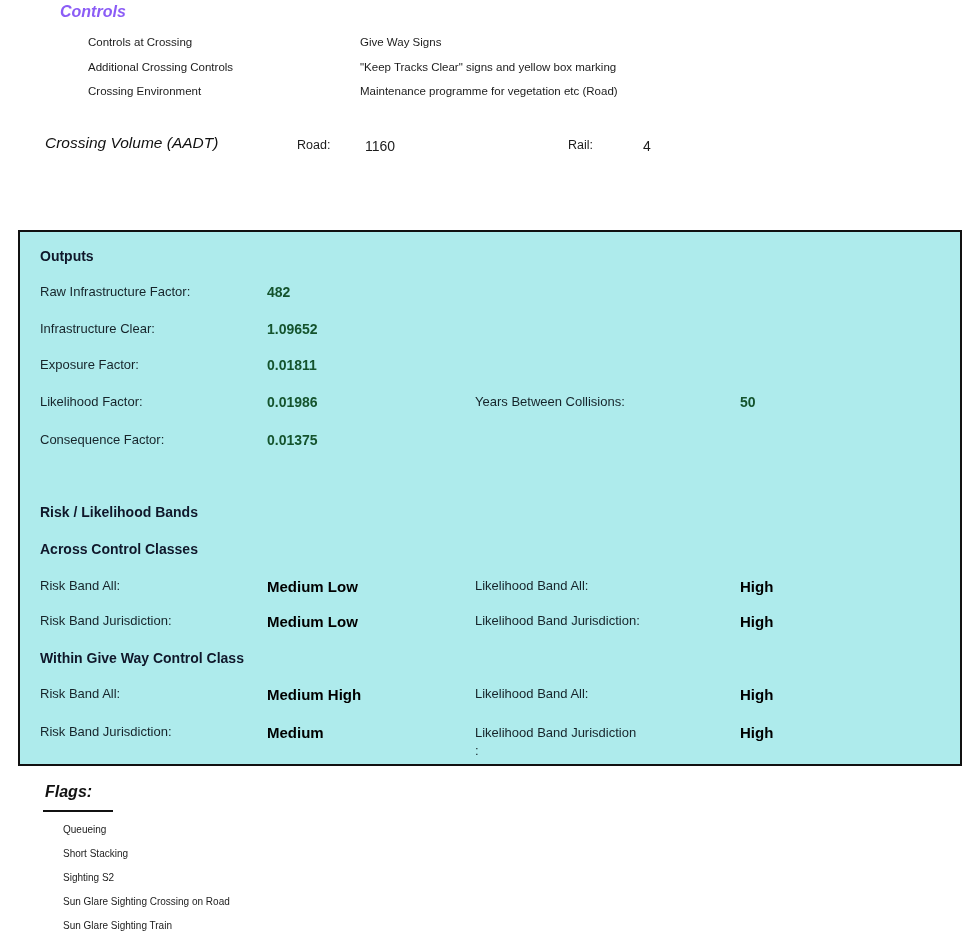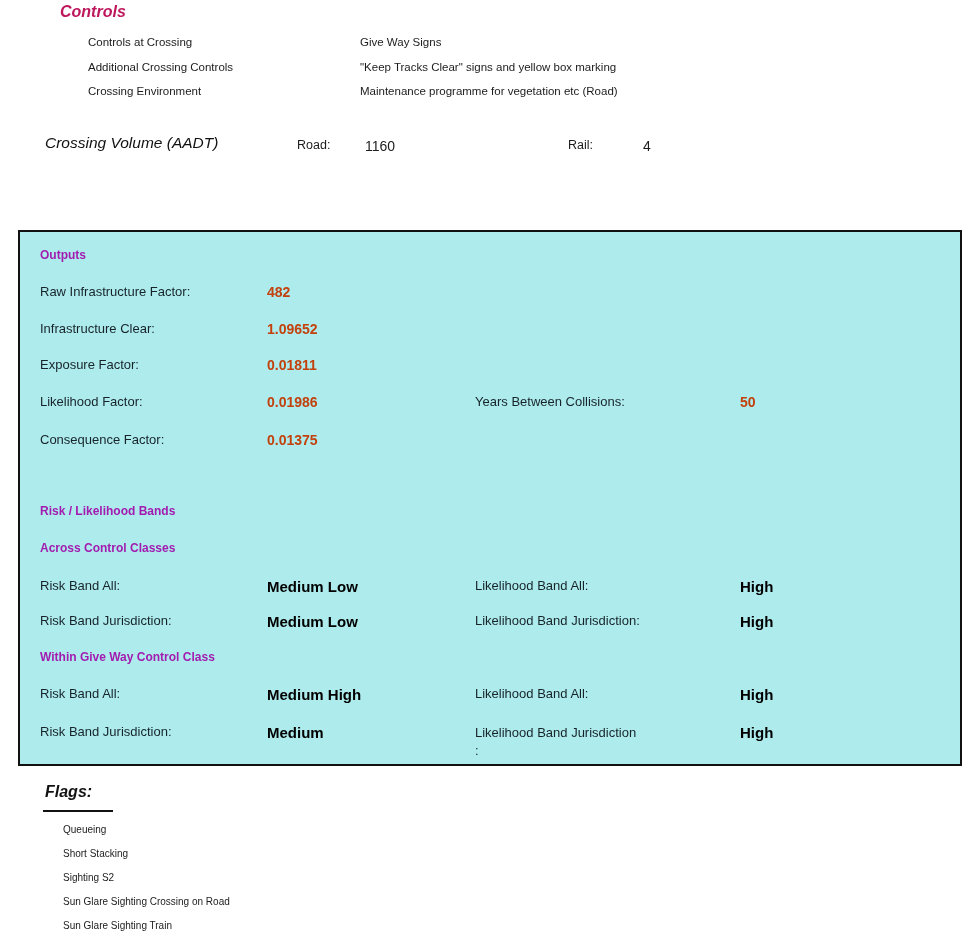--- a/index.html
+++ b/index.html
@@ -11,21 +11,21 @@
     color: #1c1c1c;
     position: relative;
     overflow: hidden;
   }
   .abs { position: absolute; }
 
   
   .controls-title {
     left: 60px; top: 3px;
     font-style: italic; font-weight: bold; font-size: 16px;
-    color: #be185d;
+    color: #8b5cf6;
   }
   .ctl-row { left: 0; width: 100%; height: 16px; }
   .ctl-label { position: absolute; left: 88px; font-size: 11.5px; }
   .ctl-value { position: absolute; left: 360px; font-size: 11.5px; }
 
   
   .cv-title {
     left: 45px; top: 134px;
     font-style: italic; font-size: 15.5px; color: #111;
   }
@@ -38,23 +38,23 @@
     width: 944px; height: 536px;
     background: #aeebec;
     border: 2px solid #111111;
   }
   .orow { position: absolute; left: 0; right: 0; height: 22px; }
   .orow span { position: absolute; top: 0; white-space: nowrap; }
   .c1 { left: 20px; }
   .c2 { left: 247px; }
   .c3 { left: 455px; }
   .c4 { left: 720px; }
-  .oheading { font-weight: bold; font-size: 12px; color: #a21caf; }
+  .oheading { font-weight: bold; font-size: 14px; color: #0f172a; }
   .olabel   { font-size: 13px; color: #16242a; }
-  .ovalue   { font-weight: bold; font-size: 14px; color: #c2410c; }
+  .ovalue   { font-weight: bold; font-size: 14px; color: #14532d; }
   .oband    { font-weight: bold; font-size: 15px; color: #000; }
   .wrapcol  { white-space: pre-line !important; width: 230px; line-height: 1.35; }
 
   
   .flags-title {
     left: 45px; top: 783px;
     font-style: italic; font-weight: bold; font-size: 16px;
     color: #111;
   }
   .flags-underline {

